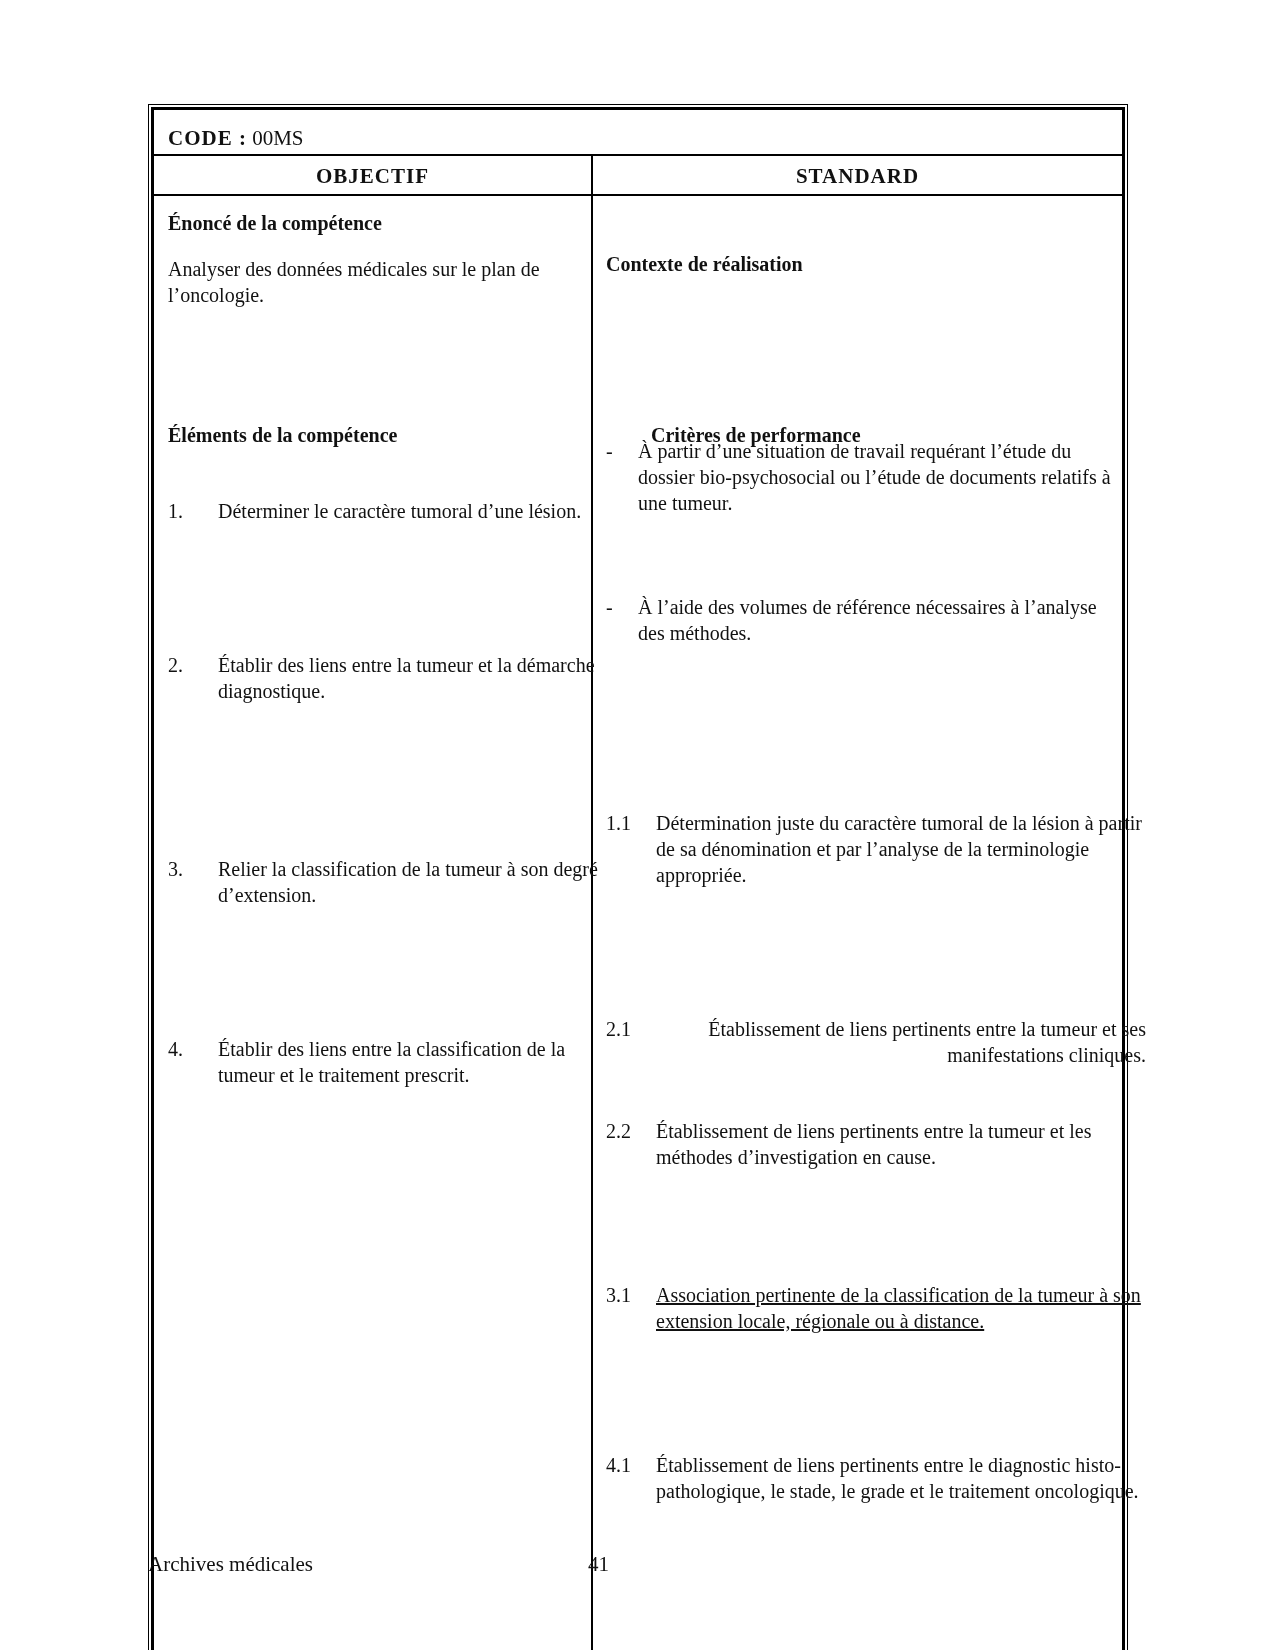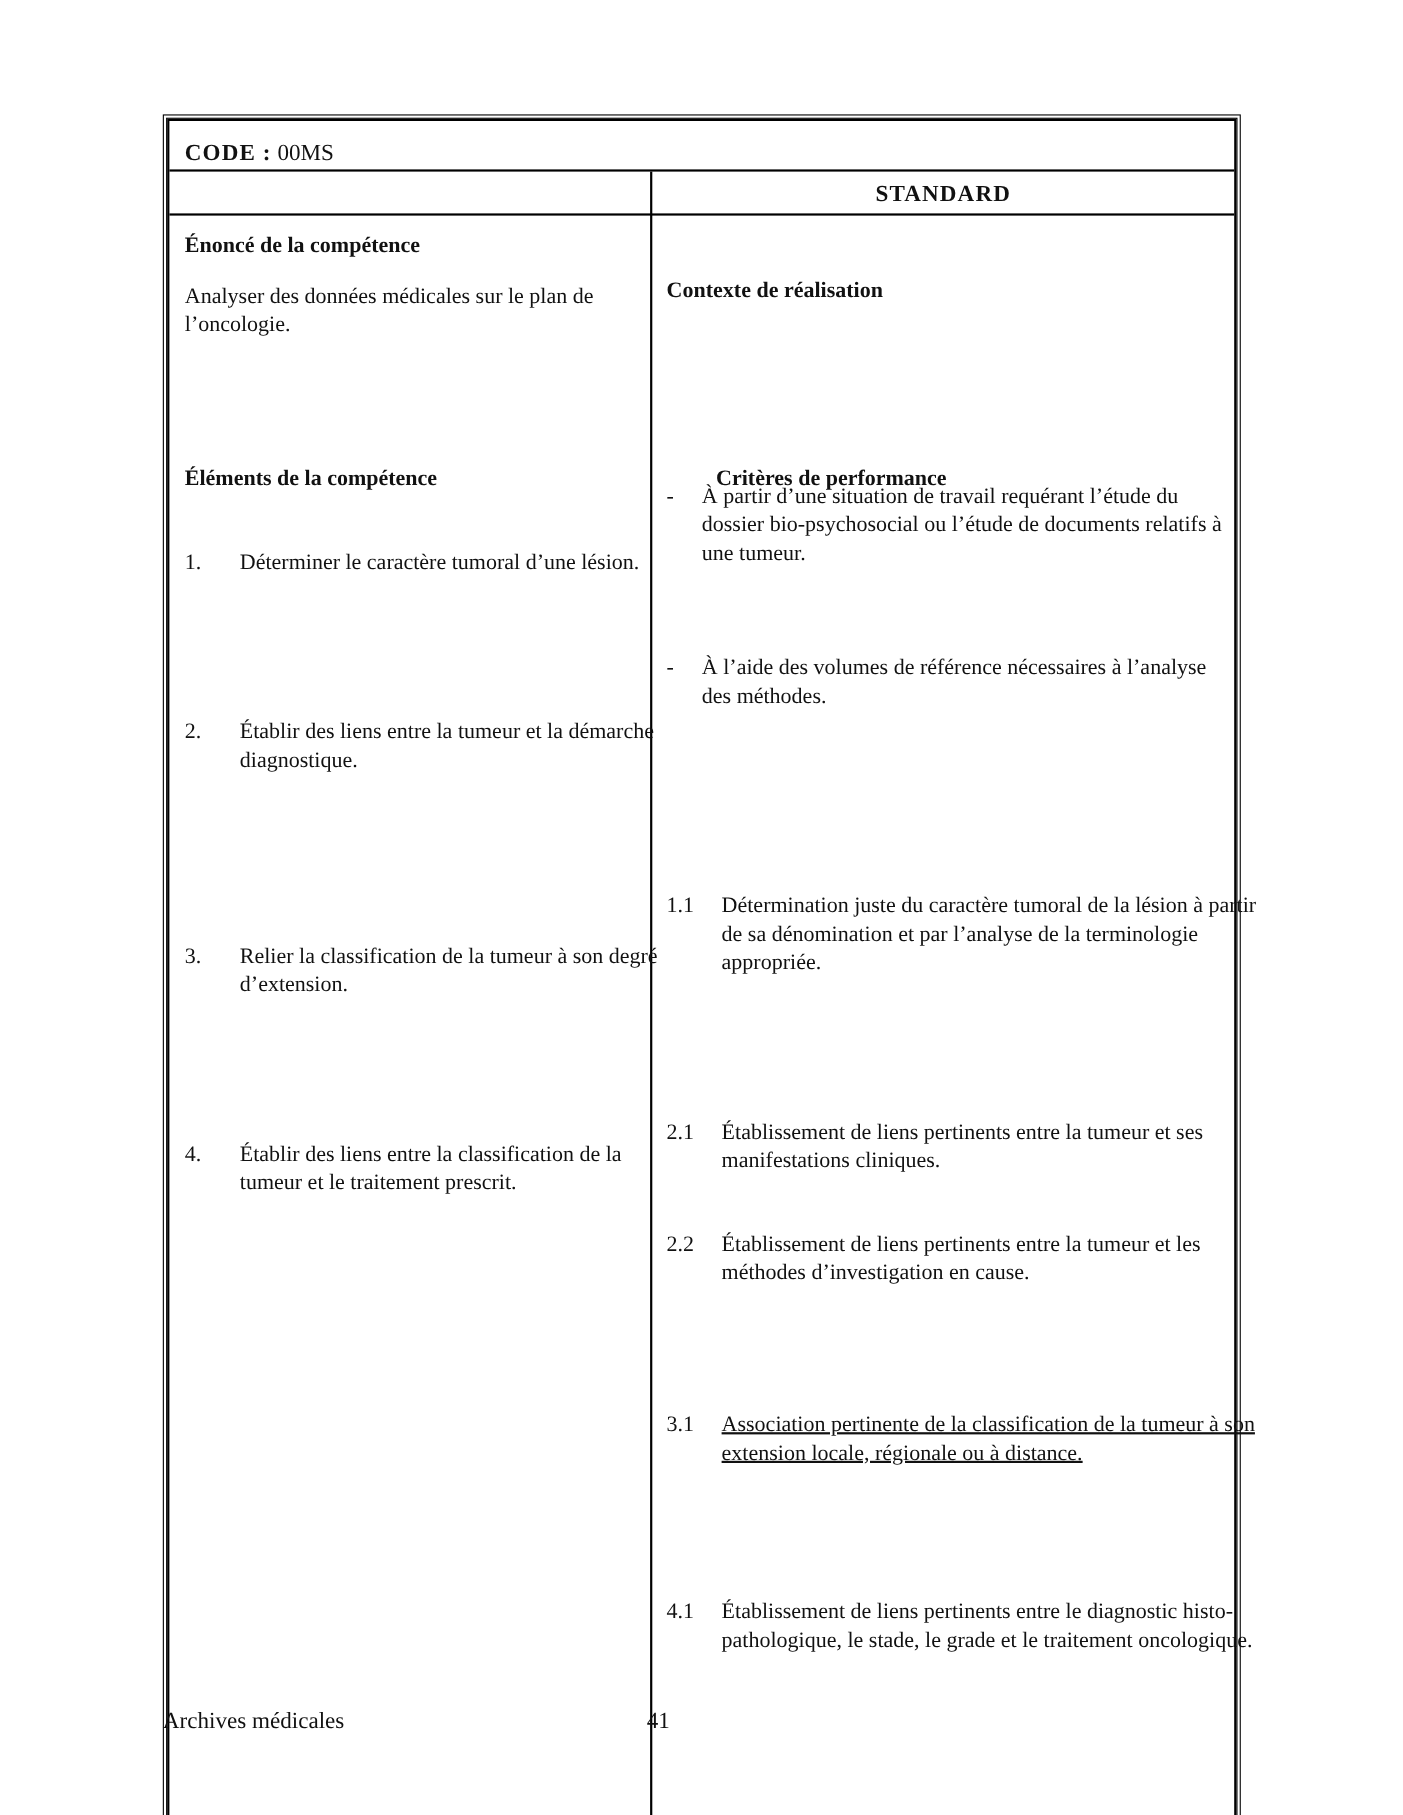--- a/index.html
+++ b/index.html
@@ -35,20 +35,21 @@
 
 <div class="frame">
   <div class="frame-inner">
     <div class="code-row">
       <span class="code">
         <span class="code-label">CODE :</span>
         <span>00MS</span>
       </span>
     </div>
     <div class="header-row">
+      <div class="hcell left">OBJECTIF</div>
       <div class="hcell right">STANDARD</div>
     </div>
     <div class="col-divider"></div>
 
     <div class="body">
 
       <div class="lc bold" style="top:14px;">Énoncé de la compétence</div>
       <div class="lc" style="top:60px;">Analyser des données médicales sur le plan de l’oncologie.</div>
       <div class="lc bold" style="top:226px;">Éléments de la compétence</div>
 
@@ -77,21 +78,21 @@
       <div class="rc bullet" style="top:138px;">
         <span class="mark">-</span>
         <span>À l’aide des volumes de référence nécessaires à l’analyse des méthodes.</span>
       </div>
       <div class="rc bold" style="top:226px;margin-left:45px;">Critères de performance</div>
 
       <div class="rc num" style="top:302px;">
         <span class="n">1.1</span>
         <span>Détermination juste du caractère tumoral de la lésion à partir de sa dénomination et par l’analyse de la terminologie appropriée.</span>
       </div>
-      <div class="rc num" style="top:430px;">
+      <div class="rc num" style="top:430px;text-align:right;">
         <span class="n">2.1</span>
         <span>Établissement de liens pertinents entre la tumeur et ses manifestations cliniques.</span>
       </div>
       <div class="rc num" style="top:480px;">
         <span class="n">2.2</span>
         <span>Établissement de liens pertinents entre la tumeur et les méthodes d’investigation en cause.</span>
       </div>
       <div class="rc num" style="top:592px;text-decoration:underline;">
         <span class="n">3.1</span>
         <span>Association pertinente de la classification de la tumeur à son extension locale, régionale ou à distance.</span>

